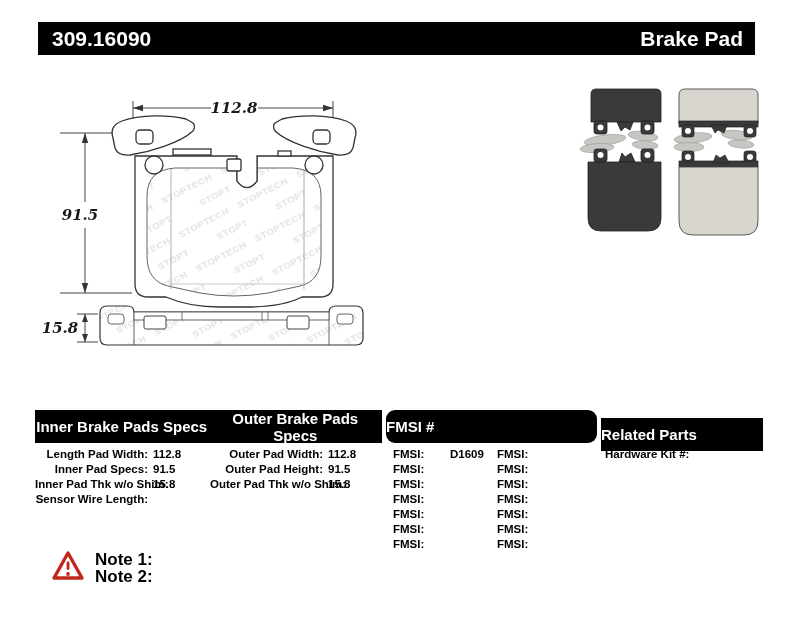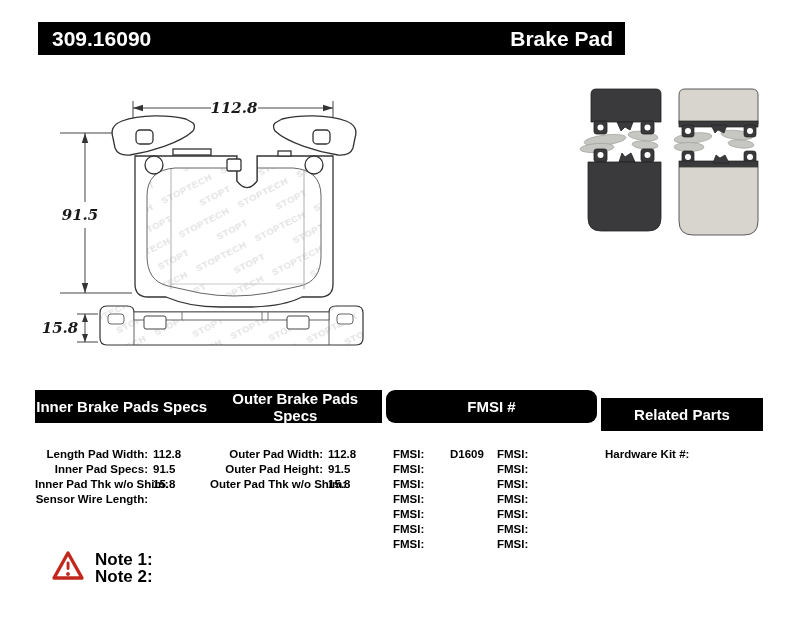--- a/index.html
+++ b/index.html
@@ -1,24 +1,24 @@
 <!DOCTYPE html>
 <html><head>
 <meta charset="utf-8">
 <style>
   html,body{margin:0;padding:0;background:#fff;}
   .page{position:relative;width:800px;height:619px;background:#fff;overflow:hidden;
         font-family:"Liberation Sans",sans-serif;color:#000;}
   
-  .topbar{position:absolute;left:38px;top:22px;width:587px;height:33px;background:#000;
+  .topbar{position:absolute;left:38px;top:22px;width:717px;height:33px;background:#000;
           color:#fff;display:flex;justify-content:space-between;align-items:center;
           font-size:21px;font-weight:bold;padding:0 12px 0 14px;box-sizing:border-box;}
   
-  .hdr{position:absolute;top:390px;height:33px;background:#000;color:#fff;font-weight:bold;
-       font-size:15px;display:flex;align-items:center;justify-content:center;}
+  .hdr{position:absolute;top:410px;height:33px;background:#000;color:#fff;font-weight:bold;
+       font-size:15px;display:flex;align-items:center;}
   .hdr-specs{left:35px;width:347px;}
   .hdr-specs span{flex:1;text-align:center;}
   .hdr-fmsi{left:386px;width:211px;border-radius:9px;}
   .hdr-related{left:601px;width:162px;margin-top:8px;}
   
   .spec-col{position:absolute;top:447px;}
   .spec-row{display:flex;height:15px;line-height:15px;font-size:11.5px;font-weight:bold;
             white-space:nowrap;}
   .spec-row .lbl{width:113px;text-align:right;}
   .spec-row .lbl-sm{width:33px;text-align:left;}

